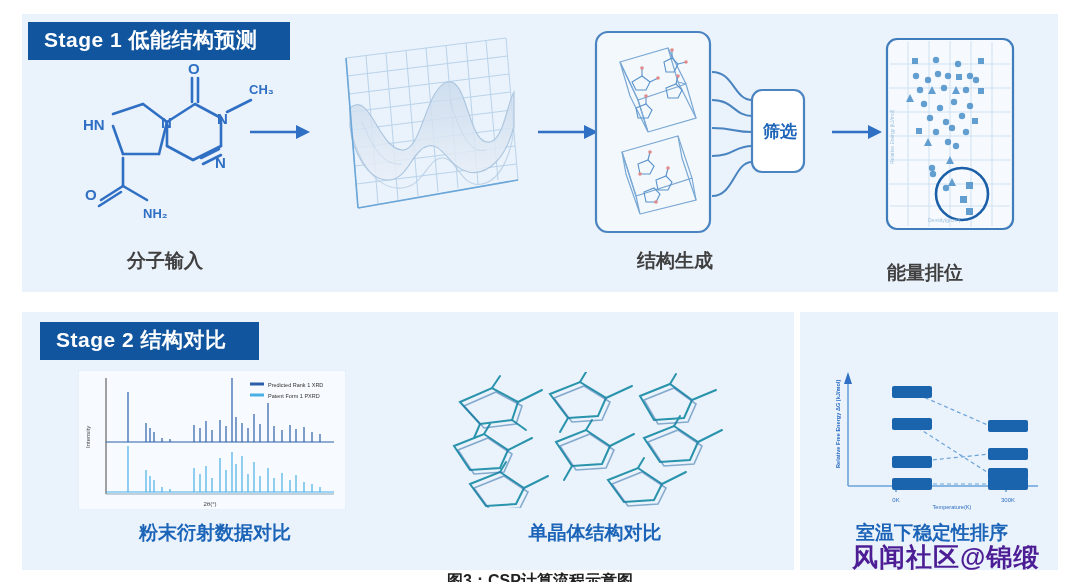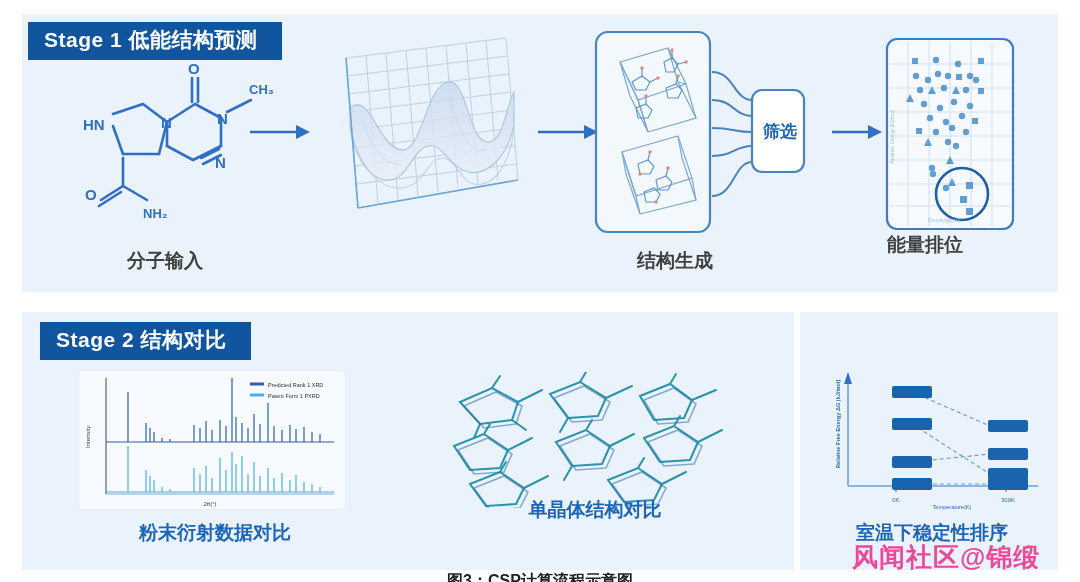--- a/index.html
+++ b/index.html
@@ -21,21 +21,21 @@
   #stage3-panel { left: 800px; top: 312px; width: 258px; height: 258px; }
 
   
   .stage-badge {
     position: absolute;
     background: #11559e;
     color: #ffffff;
     font-size: 21px;
     font-weight: bold;
     letter-spacing: .5px;
-    padding: 6px 24px 8px 16px;
+    padding: 6px 32px 8px 16px;
     white-space: nowrap;
     line-height: 1.15;
   }
   #stage1-badge { left: 28px; top: 22px; }
   #stage2-badge { left: 40px; top: 322px; }
   #stage3-badge { left: 812px; top: 322px; }
 
   
   .step-caption {
     position: absolute;
@@ -50,24 +50,24 @@
     color: #1b64b8;
     font-size: 19px;
     font-weight: bold;
     text-align: center;
     white-space: nowrap;
   }
 
   #cap-molecule { left: 70px; top: 248px; width: 190px; }
   #cap-forcefield { left: 330px; top: 248px; width: 210px; }
   #cap-generation { left: 580px; top: 248px; width: 190px; text-align: center; }
-  #cap-ranking { left: 830px; top: 232px; width: 190px; }
+  #cap-ranking { left: 830px; top: 260px; width: 190px; }
 
   #cap-pxrd { left: 80px; top: 520px; width: 270px; }
-  #cap-single { left: 460px; top: 497px; width: 270px; }
+  #cap-single { left: 460px; top: 520px; width: 270px; }
   #cap-stability { left: 812px; top: 520px; width: 240px; }
 
   
   .svgbox { position: absolute; }
   #molecule-svg { left: 55px; top: 42px; width: 240px; height: 195px; }
   #arrow1 { left: 248px; top: 120px; width: 62px; height: 24px; }
   #landscape-svg { left: 318px; top: 30px; width: 216px; height: 210px; }
   #arrow2 { left: 536px; top: 120px; width: 62px; height: 24px; }
   #generation-svg { left: 592px; top: 28px; width: 222px; height: 212px; }
   #arrow3 { left: 830px; top: 120px; width: 52px; height: 24px; }
@@ -86,21 +86,21 @@
     color: #1b64b8;
     font-size: 17px;
     font-weight: bold;
     pointer-events: none;
   }
 
   
   #watermark {
     position: absolute;
     left: 852px; top: 540px;
-    color: #ec4899;
+    color: #4c1d95;
     font-size: 26px;
     font-weight: bold;
     white-space: nowrap;
     letter-spacing: 1px;
   }
 
   
   #figure-caption {
     position: absolute;
     left: 0; top: 571px;

